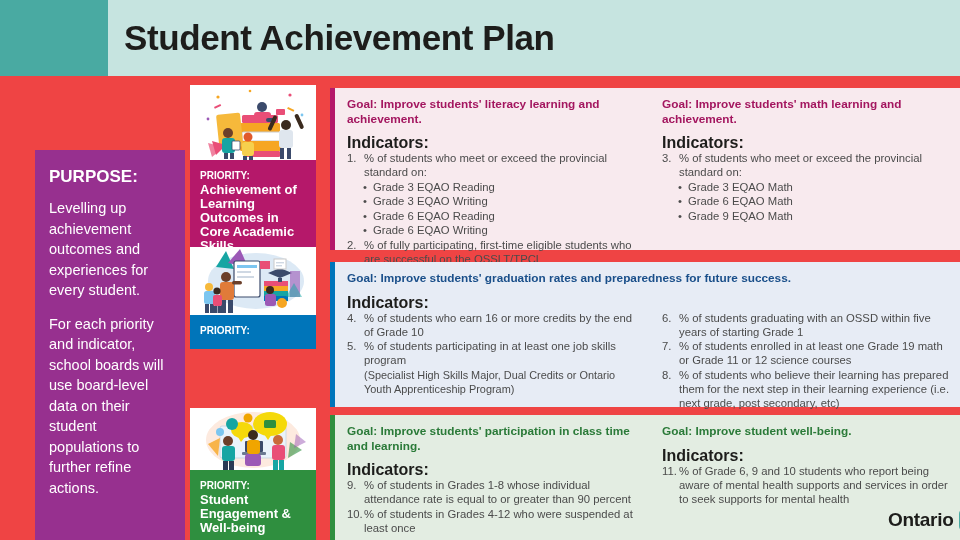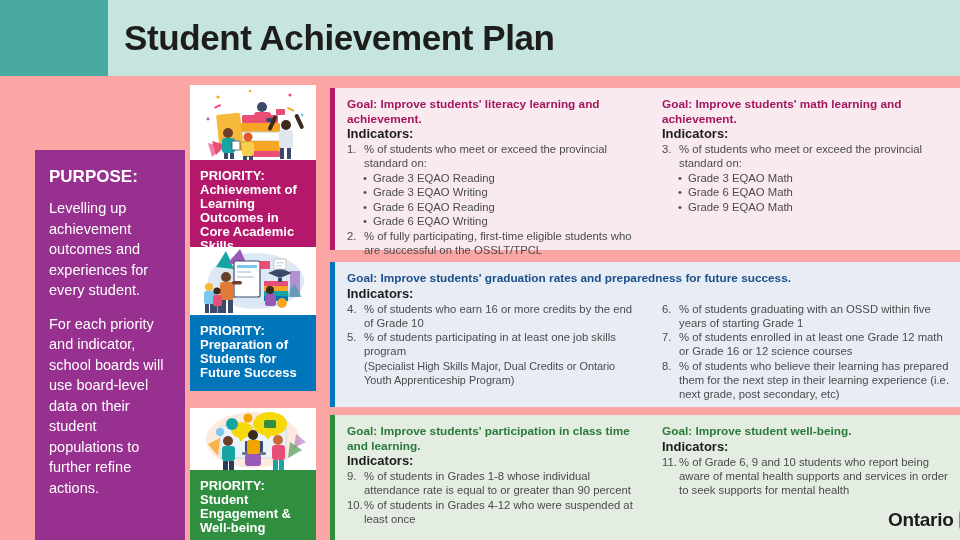--- a/index.html
+++ b/index.html
@@ -1,37 +1,37 @@
 <!DOCTYPE html>
 <html><head>
 <meta charset="utf-8">
 <style>
   * { box-sizing: border-box; margin:0; padding:0; }
   html,body { width:960px; height:540px; overflow:hidden; background:#ffffff; }
   body { font-family:"Liberation Sans", sans-serif; -webkit-font-smoothing:antialiased; }
 
-  #page { position:relative; width:960px; height:540px; background:#fca5a5; }
+  #page { position:relative; width:960px; height:540px; background:#ef4444; }
 
   
   .header { position:absolute; left:0; top:0; width:960px; height:76px; background:#c6e4e0; }
   .header-block { position:absolute; left:0; top:0; width:108px; height:76px; background:#49aaa2; }
   .header-title { position:absolute; left:124px; top:16px; font-size:35px; font-weight:bold;
                   color:#1d1d1b; letter-spacing:-0.4px; line-height:44px; }
 
   
   .purpose { position:absolute; left:26px; top:150px; width:150px; height:390px;
              background:#97308f; padding:16px 14px 0 14px; color:#ffffff;margin-left:9px; }
   .purpose-title { font-size:17px; font-weight:bold; line-height:22px; margin-bottom:10px; }
   .purpose-p { font-size:14.5px; line-height:20.5px; margin-bottom:13px; }
 
   
   .pri { position:absolute; left:190px; width:126px; }
   .pri-img { width:126px; display:block; }
   .pri-box { padding:9px 10px 11px 10px; color:#ffffff; }
-  .pri-kicker { font-size:13px; font-weight:bold; line-height:14px; }
+  .pri-kicker { font-size:10px; font-weight:bold; line-height:14px; }
   .pri-name { font-size:13px; font-weight:bold; line-height:14px; }
 
   #pri1 { top:85px; }  #pri1 .pri-box { background:#b5186a; }
   #pri2 { top:247px; } #pri2 .pri-box { background:#0075ba; }
   #pri3 { top:408px; } #pri3 .pri-box { background:#2f8f3f; }
   #pri1 .pri-img { height:75px; }
   #pri2 .pri-img { height:68px; }
   #pri3 .pri-img { height:62px; }
 
   
@@ -57,21 +57,21 @@
   #panelC .panel-body { background:#e3ede2; }
   #panelC .colL { width:315px; }
   #panelC .colR { width:310px; }
 
   .goal { font-size:11.8px; font-weight:bold; line-height:14.5px; }
   #panelA .goal { color:#a3165f; }
   #panelB .goal { color:#1a4f8a; }
   #panelC .goal { color:#2a7a38; }
   .goal-wide { width:600px; }
 
-  .ind-label { font-size:13px; font-weight:bold; line-height:15px; color:#1d1d1b; margin-top:0px;}
+  .ind-label { font-size:16px; font-weight:bold; line-height:15px; color:#1d1d1b; margin-top:9px;}
   .ind-list { list-style:none; margin-top:1px; }
   .ind { display:flex; font-size:11.3px; line-height:14.3px; color:#4b4b4b; margin-bottom:0px; }
   .ind-num { flex:0 0 17px; text-align:left; }
   .ind-txt { flex:1; }
   .sub-list { list-style:none; margin-left:16px; margin-top:0px; }
   .sub { display:flex; font-size:11.3px; line-height:14.5px; color:#4b4b4b; }
   .sub-dot { flex:0 0 10px; }
   .note { font-size:10.9px; line-height:14px; color:#4b4b4b; }
 
   
@@ -189,21 +189,20 @@
         <rect x="28" y="59" width="3.5" height="7" fill="#3b4a6b"></rect>
 
       <circle cx="80" cy="43" r="4" fill="#3b2a1e"></circle>
       <rect x="75" y="47" width="11" height="12" rx="2.5" fill="#9b59b6"></rect>
       <circle cx="92" cy="56" r="5" fill="#f6a623"></circle>
       <rect x="100" y="24" width="10" height="26" fill="#9b59b6" opacity="0.6"></rect>
       <path d="M96 50 L112 50 L104 36 Z" fill="#16a5a3" opacity="0.5"></path>
     </svg>
     <div class="pri-box">
       <div class="pri-kicker">PRIORITY:</div>
-      <div class="pri-name">Preparation of Students for Future Success</div>
     </div>
   </div>
 
   <div class="pri" id="pri3">
     <svg class="pri-img" viewBox="0 0 126 62">
       <rect width="126" height="62" fill="#ffffff"></rect>
       <ellipse cx="63" cy="32" rx="47" ry="28" fill="#fdeadf"></ellipse>
       <rect x="30" y="18" width="66" height="32" rx="2" fill="#eaf3fb" stroke="#cfd8e3"></rect>
       <line x1="63" y1="18" x2="63" y2="50" stroke="#cfd8e3"></line>
 
@@ -323,21 +322,21 @@
         </div>
       </div>
       <div class="col colR" style="padding-top:0;">
         <div class="ind-list">
           <div class="ind">
             <span class="ind-num">6.</span>
             <span class="ind-txt">% of students graduating with an OSSD within five years of starting Grade 1</span>
           </div>
           <div class="ind">
             <span class="ind-num">7.</span>
-            <span class="ind-txt">% of students enrolled in at least one Grade 12 math or Grade 16 or 12 science courses</span>
+            <span class="ind-txt">% of students enrolled in at least one Grade 19 math or Grade 11 or 12 science courses</span>
           </div>
           <div class="ind">
             <span class="ind-num">8.</span>
             <span class="ind-txt">% of students who believe their learning has prepared them for the next step in their learning experience (i.e. next grade, post secondary, etc)</span>
           </div>
         </div>
       </div>
     </div>
   </div>
 

